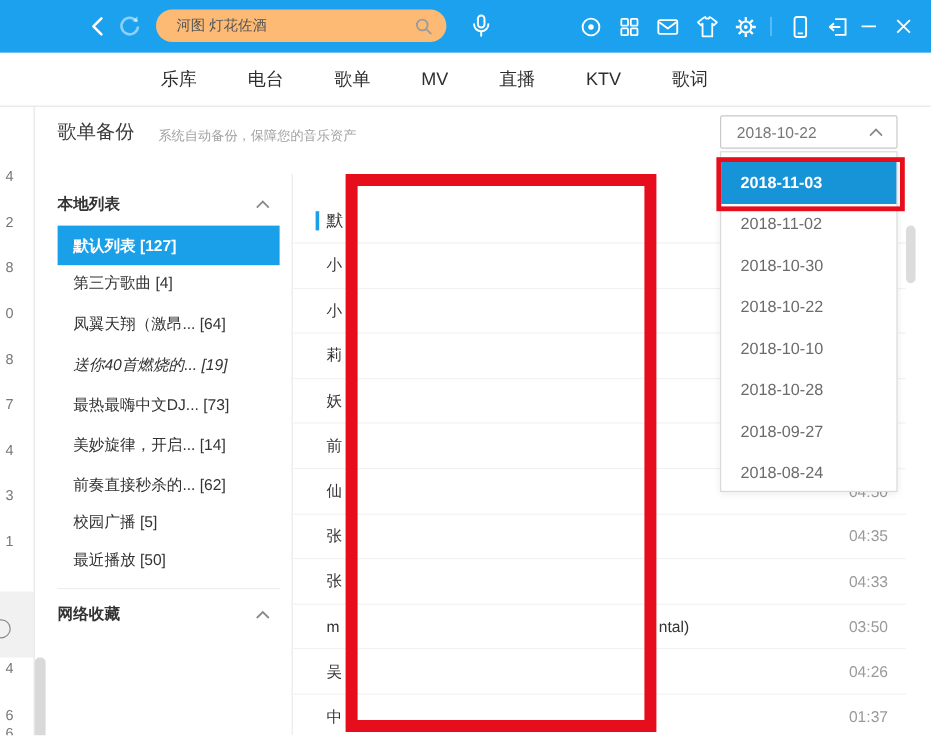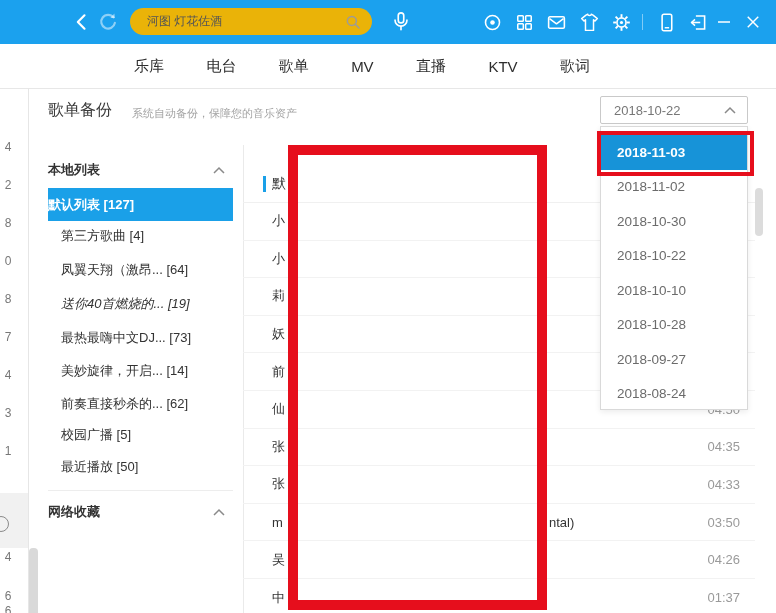--- a/index.html
+++ b/index.html
@@ -4,21 +4,21 @@
 <style>
   html,body{margin:0;padding:0;}
   body{font-family:"Liberation Sans","DejaVu Sans",sans-serif;background:#fff;}
   #screen{position:relative;width:776px;height:613px;overflow:hidden;background:#fff;}
   .abs{position:absolute;}
 
   
   #topbar{left:0;top:0;width:776px;height:44px;background:#1ba1ee;}
   .tb-icon{display:flex;align-items:center;justify-content:center;cursor:pointer;}
   .tb-icon svg{display:block;}
-  #searchbox{left:130px;top:8px;width:242px;height:27px;background:#eab308;border-radius:14px;display:flex;align-items:center;}
+  #searchbox{left:130px;top:8px;width:242px;height:27px;background:#fdba74;border-radius:14px;display:flex;align-items:center;}
   #searchbox input{border:none;outline:none;background:transparent;flex:1;margin-left:15px;font-size:12px;color:#555;font-family:inherit;}
   #searchbox .mag{margin-right:10px;}
 
   
   #tabbar{left:0;top:44px;width:776px;height:44px;background:#fff;border-bottom:1px solid #e7e7e7;}
   #tabs{left:134px;top:44px;width:456px;height:44px;display:flex;justify-content:space-between;align-items:center;}
   .tab{font-size:15px;color:#2e2e2e;cursor:pointer;white-space:nowrap;}
 
   
   .page-title{font-size:16px;color:#3a3a3a;}
@@ -37,21 +37,21 @@
   .edge-digit{left:0;width:16px;text-align:center;font-size:12px;color:#777;}
   #edge-band{left:0;top:493px;width:28px;height:55px;background:#f1f1f1;}
   #edge-circle{left:-7px;top:516px;width:14px;height:14px;border:1.5px solid #8a8a8a;border-radius:50%;}
   #vline-left{left:28px;top:88px;width:1px;height:525px;background:#e6e6e6;}
   #vline-main{left:243px;top:145px;width:1px;height:468px;background:#eaeaea;}
 
   
   .side-header{font-size:13px;font-weight:bold;color:#333;}
   .side-item{left:61px;width:172px;height:20px;font-size:13px;color:#333;display:flex;align-items:center;white-space:nowrap;overflow:hidden;cursor:pointer;}
   #side-selected{left:48px;top:188px;width:185px;height:33px;background:#1aa0e8;display:flex;align-items:center;cursor:pointer;}
-  #side-selected span{color:#fff;font-size:13px;font-weight:bold;}
+  #side-selected span{margin-left:13px;color:#fff;font-size:13px;font-weight:bold;}
   #side-divider{left:48px;top:490px;width:185px;height:1px;background:#ededed;}
 
   
   .mrow{left:243px;width:512px;display:flex;align-items:center;border-bottom:1px solid #f2f2f2;box-sizing:border-box;cursor:pointer;}
   .mrow .frag{margin-left:29px;font-size:13px;color:#333;white-space:nowrap;}
   .mrow .rfrag{position:absolute;left:306px;font-size:13px;color:#333;}
   .mrow .time{margin-left:auto;margin-right:15px;font-size:13px;color:#9a9a9a;}
   #list-header{left:243px;top:165px;width:512px;height:38px;border-bottom:1px solid #f0f0f0;box-sizing:border-box;display:flex;align-items:center;}
   #list-header .bar{width:3px;height:16px;background:#1aa0e8;margin-left:20px;}
   #list-header .htxt{margin-left:6px;font-size:14px;color:#333;}

